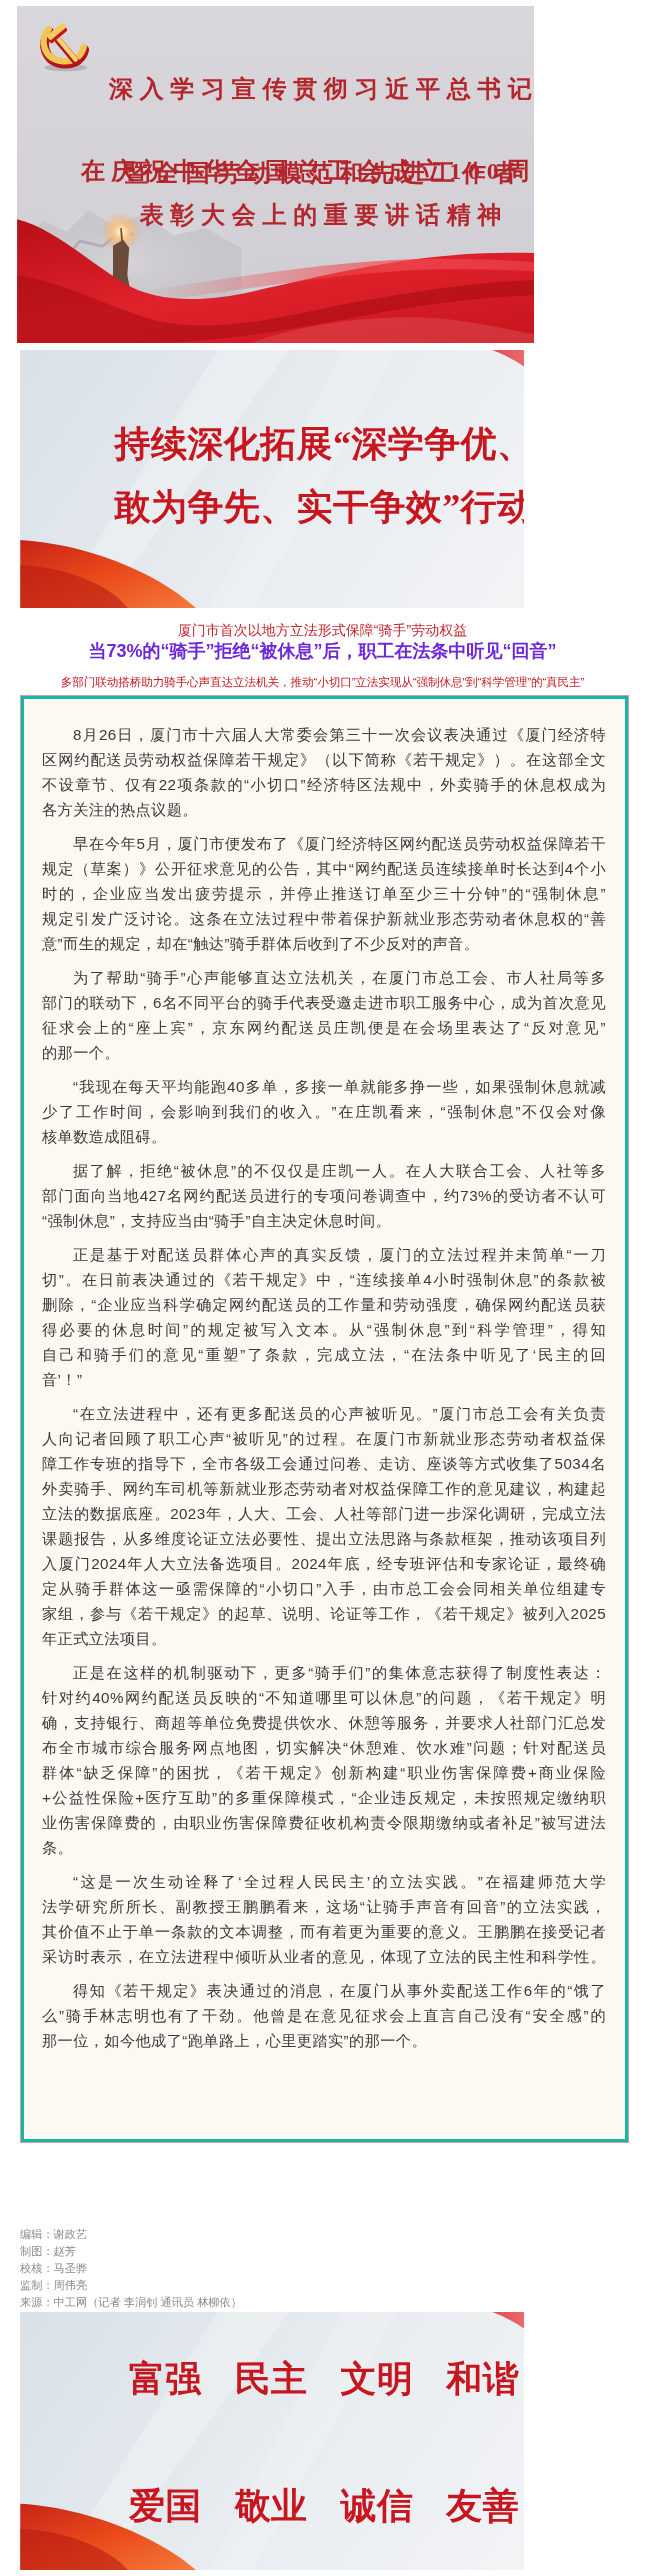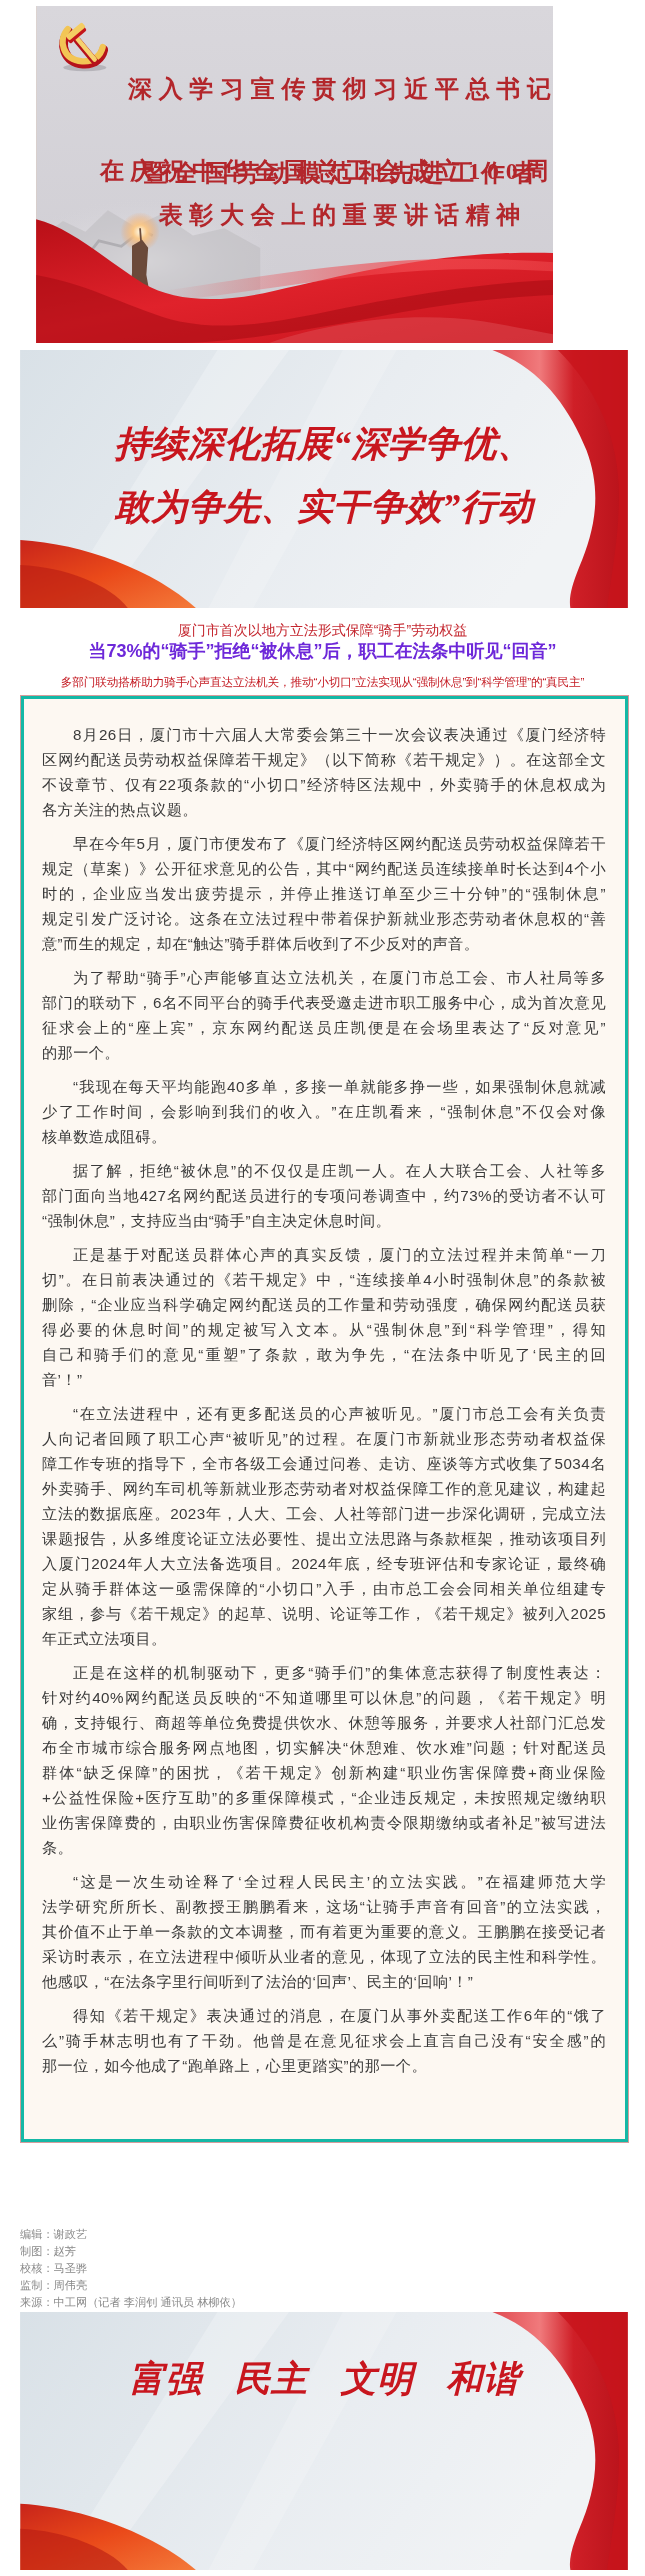--- a/index.html
+++ b/index.html
@@ -1,30 +1,30 @@
 <!DOCTYPE html>
 <html style="font-size:14.3px"><head>
 <meta charset="utf-8">
 <style>
   html, body { margin: 0; padding: 0; background: #ffffff; }
   body { width: 645px; height: 2576px; position: relative; overflow: hidden;
          font-family: "Liberation Sans", "DejaVu Sans", sans-serif; }
   .abs { position: absolute; }
 
   
-  #banner-top { left: 36px; top: 6.3px; width: 517px; height: 337px; overflow: hidden; background: #fdba74; }
+  #banner-top { left: 17px; top: 6.3px; width: 517px; height: 337px; overflow: hidden; background: #fdba74; }
   #banner-top svg.bg { position: absolute; left: 0; top: 0; }
   #banner-top .emblem { position: absolute; left: 20px; top: 14.3px; width: 54px; height: 52px; }
   .b1-line { position: absolute; left: 0; width: 607px; text-align: center; white-space: nowrap;
              font-family: "Liberation Serif", "DejaVu Serif", serif; font-size: 24px; line-height: 30.5px;
              letter-spacing: 6.7px; padding-left: 6.7px; box-sizing: border-box;
              color: #b3262b; font-weight: 600; }
 
   
-  .silk-banner { left: 20px; width: 608px; height: 258px; overflow: hidden; background: #e3e8ec; font-style: italic; }
+  .silk-banner { left: 20px; width: 504px; height: 258px; overflow: hidden; background: #e3e8ec; }
   .silk-banner svg.bg { position: absolute; left: 0; top: 0; }
   .b2-line { position: absolute; left: 0; width: 608px; text-align: center; white-space: nowrap;
              font-family: "Liberation Serif", "DejaVu Serif", serif; font-size: 36px; line-height: 43px;
              font-weight: bold; letter-spacing: 0.4px; color: #c8161e; }
   .values-row { position: absolute; left: 0; width: 608px; display: flex; justify-content: center; gap: 33px;
                 font-family: "Liberation Serif", "DejaVu Serif", serif; font-size: 36px; line-height: 43px;
                 font-weight: bold; color: #c8161e; white-space: nowrap; }
   .values-row span { display: inline-block; letter-spacing: 0.4px; }
 
   
@@ -176,21 +176,21 @@
       <div class="ln first">据了解，拒绝“被休息”的不仅仅是庄凯一人。在人大联合工会、人社等多</div>
       <div class="ln">部门面向当地427名网约配送员进行的专项问卷调查中，约73%的受访者不认可</div>
       <div class="ln last">“强制休息”，支持应当由“骑手”自主决定休息时间。</div>
     </div>
 
     <div class="para">
       <div class="ln first">正是基于对配送员群体心声的真实反馈，厦门的立法过程并未简单“一刀</div>
       <div class="ln">切”。在日前表决通过的《若干规定》中，“连续接单4小时强制休息”的条款被</div>
       <div class="ln">删除，“企业应当科学确定网约配送员的工作量和劳动强度，确保网约配送员获</div>
       <div class="ln">得必要的休息时间”的规定被写入文本。从“强制休息”到“科学管理”，得知</div>
-      <div class="ln">自己和骑手们的意见“重塑”了条款，敢为争先，“在法条中听见了‘民主的回</div>
+      <div class="ln">自己和骑手们的意见“重塑”了条款，完成立法，“在法条中听见了‘民主的回</div>
       <div class="ln last">音’！”</div>
     </div>
 
     <div class="para">
       <div class="ln first">“在立法进程中，还有更多配送员的心声被听见。”厦门市总工会有关负责</div>
       <div class="ln">人向记者回顾了职工心声“被听见”的过程。在厦门市新就业形态劳动者权益保</div>
       <div class="ln">障工作专班的指导下，全市各级工会通过问卷、走访、座谈等方式收集了5034名</div>
       <div class="ln">外卖骑手、网约车司机等新就业形态劳动者对权益保障工作的意见建议，构建起</div>
       <div class="ln">立法的数据底座。2023年，人大、工会、人社等部门进一步深化调研，完成立法</div>
       <div class="ln">课题报告，从多维度论证立法必要性、提出立法思路与条款框架，推动该项目列</div>
@@ -209,21 +209,20 @@
       <div class="ln">+公益性保险+医疗互助”的多重保障模式，“企业违反规定，未按照规定缴纳职</div>
       <div class="ln">业伤害保障费的，由职业伤害保障费征收机构责令限期缴纳或者补足”被写进法</div>
       <div class="ln last">条。</div>
     </div>
 
     <div class="para">
       <div class="ln first">“这是一次生动诠释了‘全过程人民民主’的立法实践。”在福建师范大学</div>
       <div class="ln">法学研究所所长、副教授王鹏鹏看来，这场“让骑手声音有回音”的立法实践，</div>
       <div class="ln">其价值不止于单一条款的文本调整，而有着更为重要的意义。王鹏鹏在接受记者</div>
       <div class="ln">采访时表示，在立法进程中倾听从业者的意见，体现了立法的民主性和科学性。</div>
-      <div class="ln last">他感叹，“在法条字里行间听到了法治的‘回声’、民主的‘回响’！”</div>
     </div>
 
     <div class="para">
       <div class="ln first">得知《若干规定》表决通过的消息，在厦门从事外卖配送工作6年的“饿了</div>
       <div class="ln">么”骑手林志明也有了干劲。他曾是在意见征求会上直言自己没有“安全感”的</div>
       <div class="ln last">那一位，如今他成了“跑单路上，心里更踏实”的那一个。</div>
     </div>
 
   </div>
 </div>
@@ -263,14 +262,20 @@
     <path d="M600,0 C640,40 665,90 668,150 C670,200 660,250 655,288 L678,288 L678,0 Z" fill="#c8141c" opacity="0.8"></path>
     <path d="M0,214 C70,218 150,248 196,288 L0,288 Z" fill="url(#silkL3)"></path>
     <path d="M0,242 C50,244 100,264 120,288 L0,288 Z" fill="#b81a12" opacity="0.6"></path>
   </svg>
   <div class="values-row" style="top:46px;">
     <span>富强</span>
     <span>民主</span>
     <span>文明</span>
     <span>和谐</span>
   </div>
+  <div class="values-row" style="top:173px;">
+    <span>爱国</span>
+    <span>敬业</span>
+    <span>诚信</span>
+    <span>友善</span>
+  </div>
 </div>
 
 
 </body></html>

